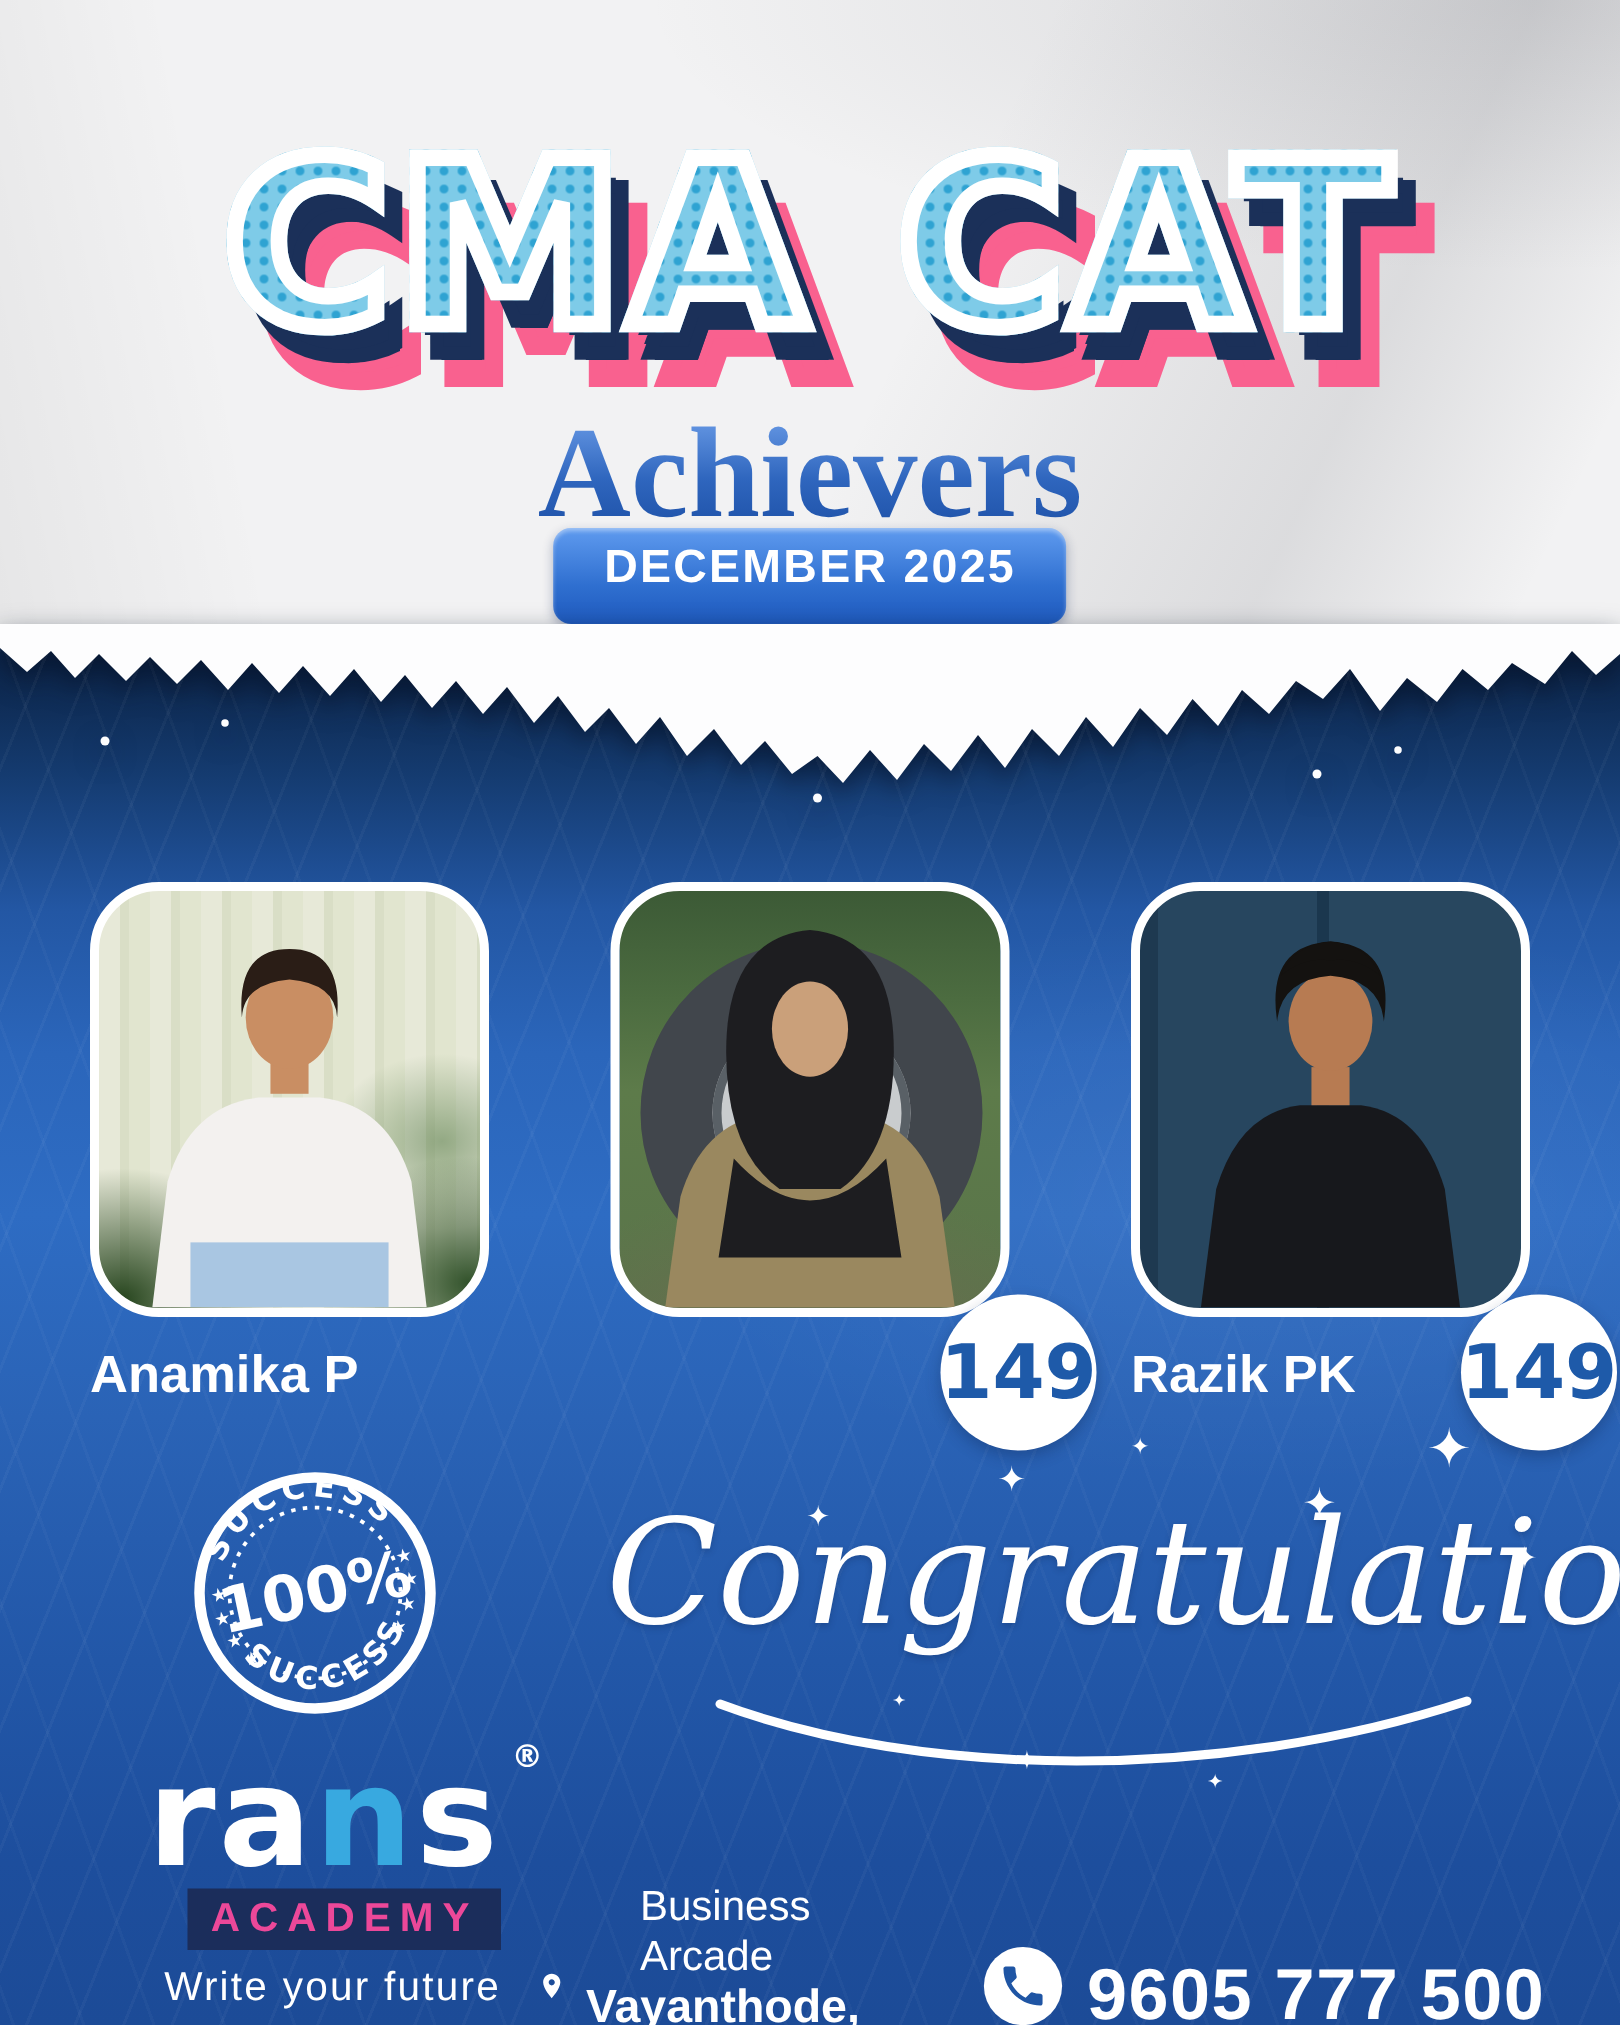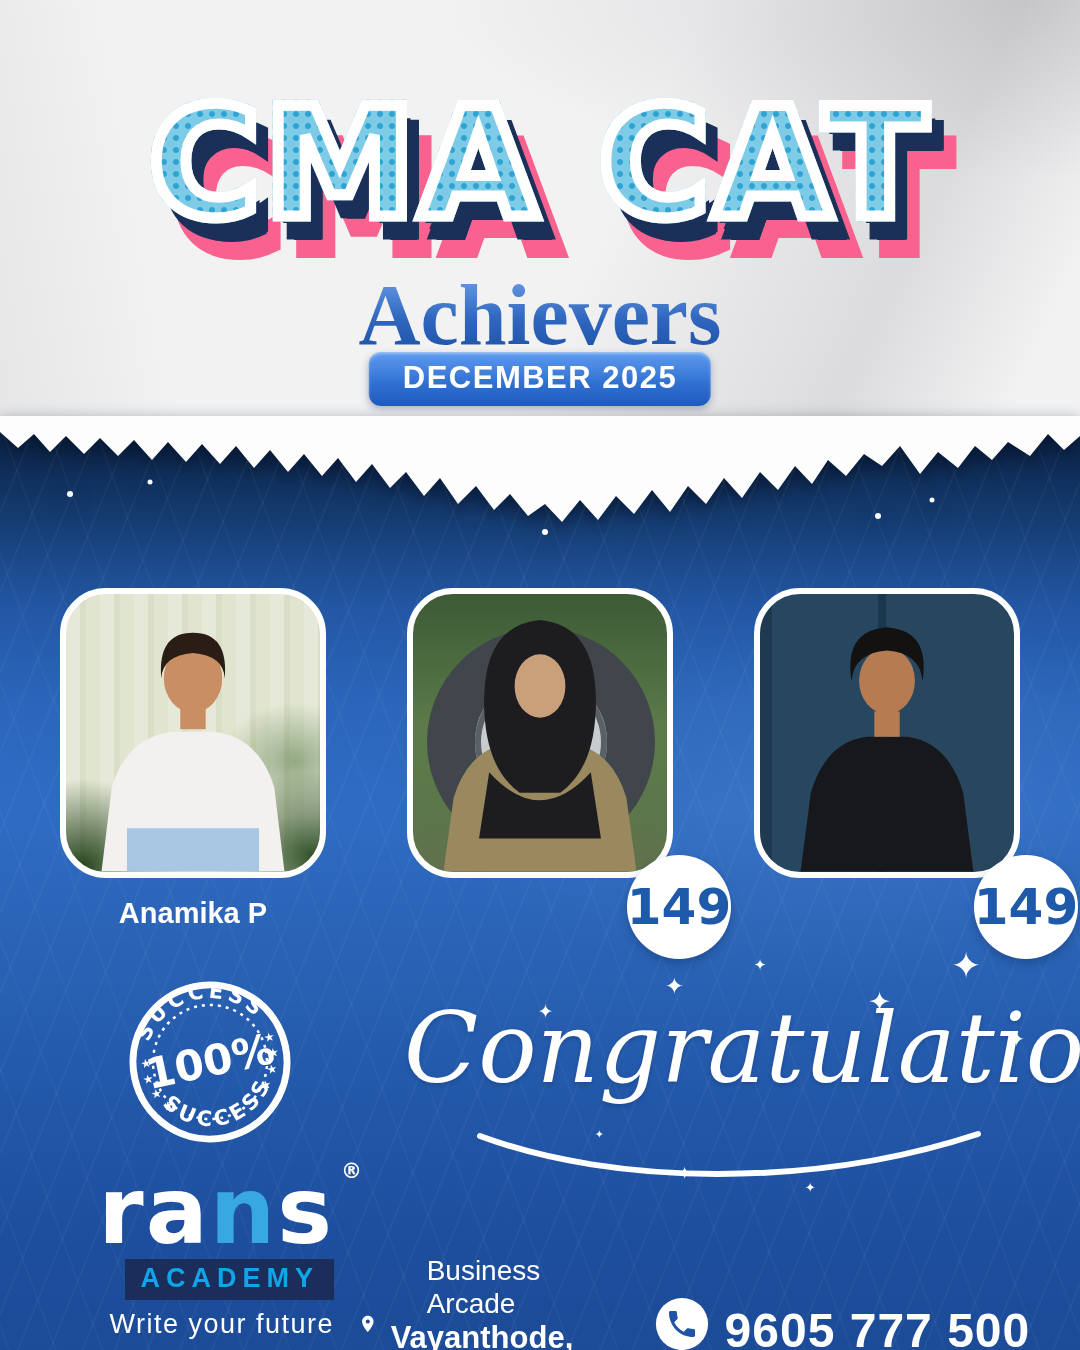--- a/index.html
+++ b/index.html
@@ -62,21 +62,21 @@
   .subtitle{
     position:absolute; top:272px; left:0; width:1080px; text-align:center;
     font-family:"Liberation Serif", serif; font-weight:bold; font-size:86px; line-height:1;
     background:linear-gradient(180deg,#6FA0EA 0%, #2F66BE 55%, #1C4FA5 100%);
     -webkit-background-clip:text; background-clip:text; color:transparent;
   }
 
   .date-pill{
     position:absolute; top:352px; left:50%; transform:translateX(-50%);
     background:linear-gradient(180deg,#5F9BEF 0%, #2F6FD0 60%, #1F5ABE 100%);
-    border-radius:12px; padding:8px 34px 10px;
+    border-radius:12px; padding:8px 34px 20px;
     color:#fff; font-weight:bold; font-size:31px; letter-spacing:1.5px;
     box-shadow:0 3px 7px rgba(20,40,90,.3), inset 0 2px 3px rgba(255,255,255,.4);
   }
 
   
   .cards{ position:absolute; top:588px; left:60px; width:960px; display:flex; justify-content:space-between; }
   .card{ width:266px; position:relative; }
   .photo{
     width:266px; height:290px; border-radius:46px; border:6px solid #fff;
     position:relative; overflow:hidden; background:#9ab;
@@ -98,22 +98,22 @@
   .photo.p3{ background:
       linear-gradient(90deg,#1e3950 0 12px,#27465f 12px 118px,#1b374e 118px 126px,#28475f 126px 100%); }
 
   .score-badge{
     position:absolute; right:-58px; bottom:-28px; width:104px; height:104px; border-radius:50%;
     background:#fff; display:flex; align-items:center; justify-content:center;
     font-family:"DejaVu Sans", sans-serif; font-weight:bold; font-size:50px; color:#1E5AA9;
     box-shadow:0 4px 10px rgba(10,30,70,.3);
   }
   .ach-name{
-    margin-top:18px; text-align:center; color:#fff;
-    font-size:29px; font-weight:bold; line-height:1.22;
+    margin-top:18px; color:#fff;
+    font-size:35px; font-weight:bold; line-height:1.22;
   }
   .card .ach-name{ max-width:266px; }
 
   
   .stamp{ position:absolute; left:124px; top:976px; width:172px; height:172px; transform:rotate(-12deg); }
   .stamp text{ fill:#fff; font-family:"DejaVu Sans", sans-serif; }
 
   
   .congrats{ position:absolute; left:404px; top:966px; width:636px; height:226px; color:#fff; }
   .congrats-text{
@@ -136,21 +136,21 @@
   
   .brand{ position:absolute; left:70px; top:1168px; width:264px; text-align:right; color:#fff; }
   .brand-name{
     position:relative; display:inline-block;
     font-family:"DejaVu Sans", sans-serif; font-weight:bold;
     font-size:92px; line-height:0.95; letter-spacing:2px;
   }
   .brand-accent{ color:#38A9E0; }
   .reg-mark{ position:absolute; right:-28px; top:-6px; font-size:21px; font-weight:bold; letter-spacing:0; }
   .academy-box{
-    display:inline-block; background:#1B2D5B; color:#0ea5e9; font-weight:bold;
+    display:inline-block; background:#1B2D5B; color:#ec4899; font-weight:bold;
     font-size:27px; letter-spacing:6px; padding:4px 15px 6px; margin-top:4px;
   }
   .brand-tagline{ margin-top:9px; font-size:27px; letter-spacing:1.5px; color:#fff; }
 
   .contact{
     position:absolute; left:358px; top:1254px; width:668px;
     display:flex; align-items:center; color:#fff;
   }
   .addr{ display:flex; align-items:center; gap:13px; }
   .addr-text{ line-height:1.18; }
@@ -223,20 +223,21 @@
       <div class="photo p3">
         <svg class="person" viewBox="0 0 100 109">
           <path d="M16 109 L20 78 Q26 58 42 56 L58 56 Q74 58 80 78 L84 109 Z" fill="#17181c"></path>
           <rect x="45" y="46" width="10" height="10" fill="#b77b52"></rect>
           <ellipse cx="50" cy="34" rx="11" ry="13" fill="#b77b52"></ellipse>
           <path d="M36 34 Q33 14 50 13 Q67 14 64 34 Q63 23 50 22 Q37 23 36 34 Z" fill="#141210"></path>
           <path d="M37 22 Q40 14 50 13 Q60 14 63 22 Q57 17 50 18 Q43 17 37 22 Z" fill="#141210"></path>
         </svg>
       </div>
       <div class="score-badge">149</div>
+      <div class="ach-name">Razik PK</div>
     </div>
   </div>
 
   <svg class="stamp" viewBox="-86 -86 172 172">
     <circle r="77" fill="none" stroke="#fff" stroke-width="7"></circle>
     <circle r="57" fill="none" stroke="#fff" stroke-width="2.5" stroke-dasharray="3 5"></circle>
     <defs>
       <path id="arcTop" d="M -64 0 A 64 64 0 0 1 64 0"></path>
       <path id="arcBot" d="M -64 0 A 64 64 0 0 0 64 0"></path>
     </defs>

